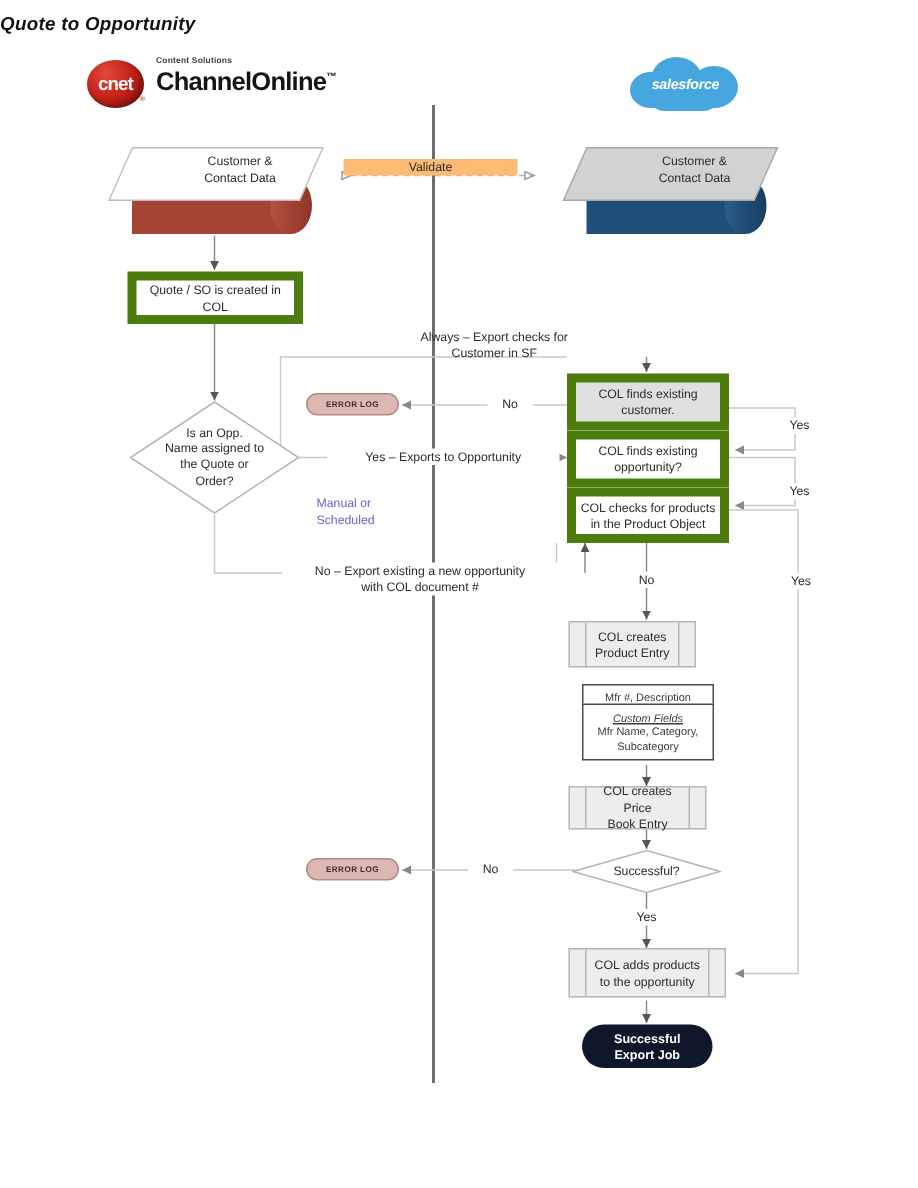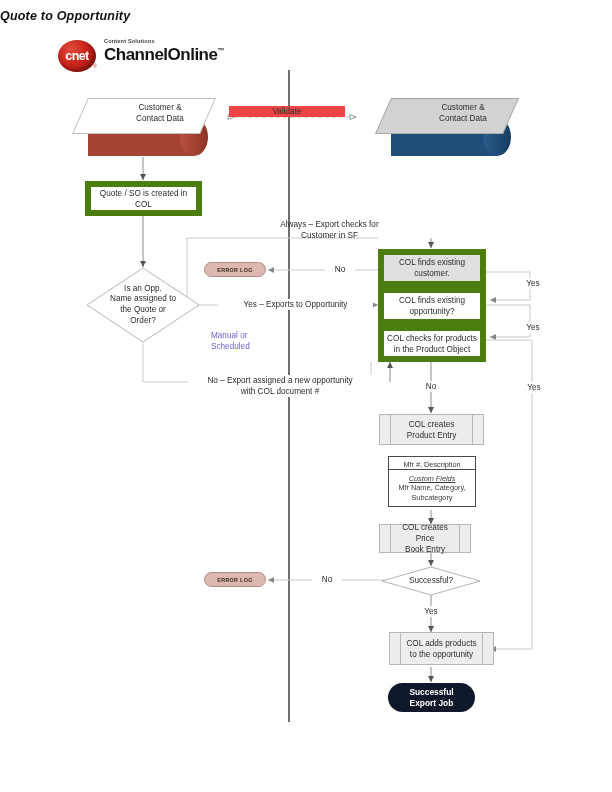--- a/index.html
+++ b/index.html
@@ -122,20 +122,27 @@
   <div class="abs" id="logo-cnet">
     <div id="cnet-badge"></div>
     <div id="cnet-word">cnet</div>
     <div id="cnet-reg">®</div>
     <div id="co-sub">Content Solutions</div>
     <div id="co-main">
       <span>ChannelOnline</span><span style="font-size:7px;vertical-align:super;">™</span>
     </div>
   </div>
 
+  <div class="abs" id="logo-sf">
+    <div class="cloudpart" style="left:14px;top:2px;width:34px;height:30px;"></div>
+    <div class="cloudpart" style="left:0px;top:12px;width:28px;height:24px;"></div>
+    <div class="cloudpart" style="left:40px;top:8px;width:32px;height:28px;"></div>
+    <div class="cloudpart" style="left:12px;top:16px;width:48px;height:22px;border-radius:14px;"></div>
+    <div id="sf-text">salesforce</div>
+  </div>
 
   <div class="abs" id="divider"></div>
 
   <svg id="lines" viewBox="0 0 612 792">
     <defs>
       <marker id="ah" markerWidth="7" markerHeight="7" refX="6" refY="3" orient="auto">
         <path d="M0,0 L6,3 L0,6 z" fill="#555"></path>
       </marker>
       <marker id="ahl" markerWidth="7" markerHeight="7" refX="6" refY="3" orient="auto">
         <path d="M0,0 L6,3 L0,6 z" fill="#888"></path>
@@ -243,21 +250,21 @@
     </div>
   </div>
 
   <div class="proc" style="left:378px;top:325px;width:108px;height:37px;">
     <div>
       <div>COL checks for products</div>
       <div>in the Product Object</div>
     </div>
   </div>
 
-  <div class="proc predef" style="left:379px;top:414px;width:105px;height:31px;">
+  <div class="proc predef" style="left:379px;top:414px;width:85px;height:31px;">
     <div class="lbl">
       <div>COL creates</div>
       <div>Product Entry</div>
     </div>
   </div>
 
   <div class="innerbox" style="left:388px;top:456px;width:88px;height:28px;">
     <div>Mfr #, Description</div>
     <div>Line 1 &amp; 2</div>
   </div>
@@ -275,56 +282,56 @@
     </div>
   </div>
 
   <div class="diamond" style="left:381px;top:566px;width:100px;height:30px;">
     <svg width="100" height="30" viewBox="0 0 100 30">
       <polygon points="50,1 99,15 50,29 1,15" fill="#ffffff" stroke="#b5b5b5" stroke-width="1"></polygon>
     </svg>
     <div class="dtext">Successful?</div>
   </div>
 
-  <div class="proc predef" style="left:379px;top:632px;width:105px;height:33px;margin-left:10px;">
+  <div class="proc predef" style="left:379px;top:632px;width:105px;height:33px;">
     <div class="lbl">
       <div>COL adds products</div>
       <div>to the opportunity</div>
     </div>
   </div>
 
   <div class="terminator" style="left:388px;top:683px;width:87px;height:29px;">
     <div>
       <div>Successful</div>
       <div>Export Job</div>
     </div>
   </div>
 
   <div class="errpill" style="left:204px;top:262px;width:62px;height:15px;">ERROR LOG</div>
 
   <div class="errpill" style="left:204px;top:572px;width:62px;height:15px;">ERROR LOG</div>
 
-  <div class="clabel" style="left:229px;top:106px;width:116px;background:#ef4444;">Validate</div>
+  <div class="clabel" style="left:229px;top:106px;width:116px;background:#fdba74;">Validate</div>
 
   <div class="clabel" style="left:222px;top:219px;width:215px;">
     <div>Always – Export checks for</div>
     <div>Customer in SF</div>
   </div>
 
   <div class="clabel" style="left:325px;top:264px;width:30px;background:#fff;">No</div>
 
   <div class="clabel" style="left:218px;top:299px;width:155px;background:#fff;">Yes – Exports to Opportunity</div>
 
   <div class="clabel purple" style="left:211px;top:330px;width:58px;text-align:left;">
     <div>Manual or</div>
     <div>Scheduled</div>
   </div>
 
   <div class="clabel" style="left:188px;top:375px;width:184px;background:#fff;">
-    <div>No – Export assigned a new opportunity</div>
+    <div>No – Export existing a new opportunity</div>
     <div>with COL document #</div>
   </div>
 
   <div class="clabel" style="left:520px;top:278px;width:26px;background:#fff;">Yes</div>
 
   <div class="clabel" style="left:520px;top:322px;width:26px;background:#fff;">Yes</div>
 
   <div class="clabel" style="left:521px;top:382px;width:26px;background:#fff;">Yes</div>
 
   <div class="clabel" style="left:417px;top:381px;width:28px;background:#fff;">No</div>

